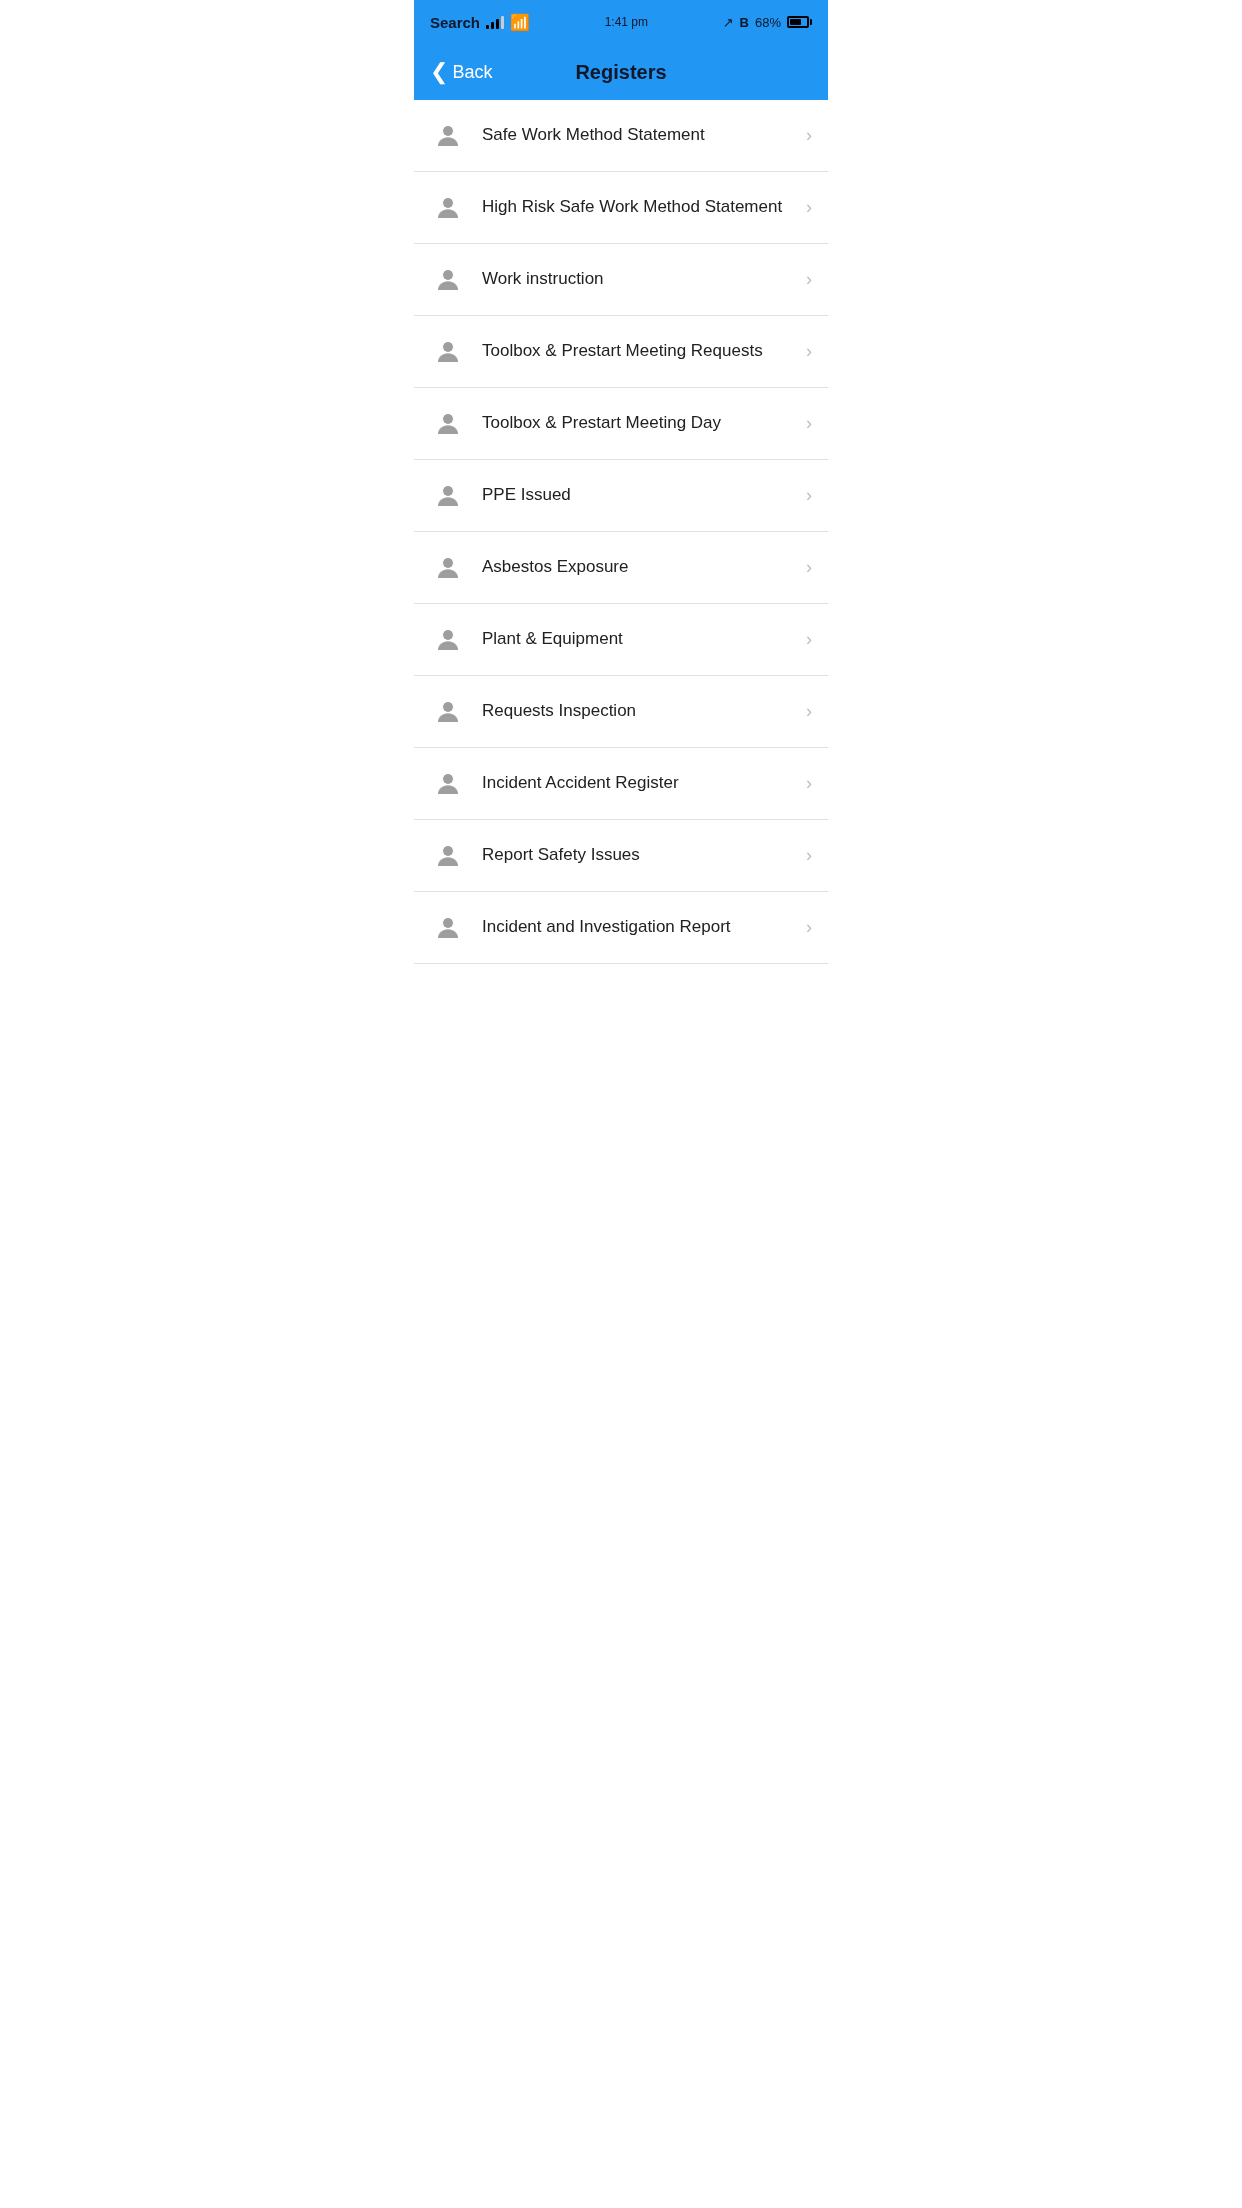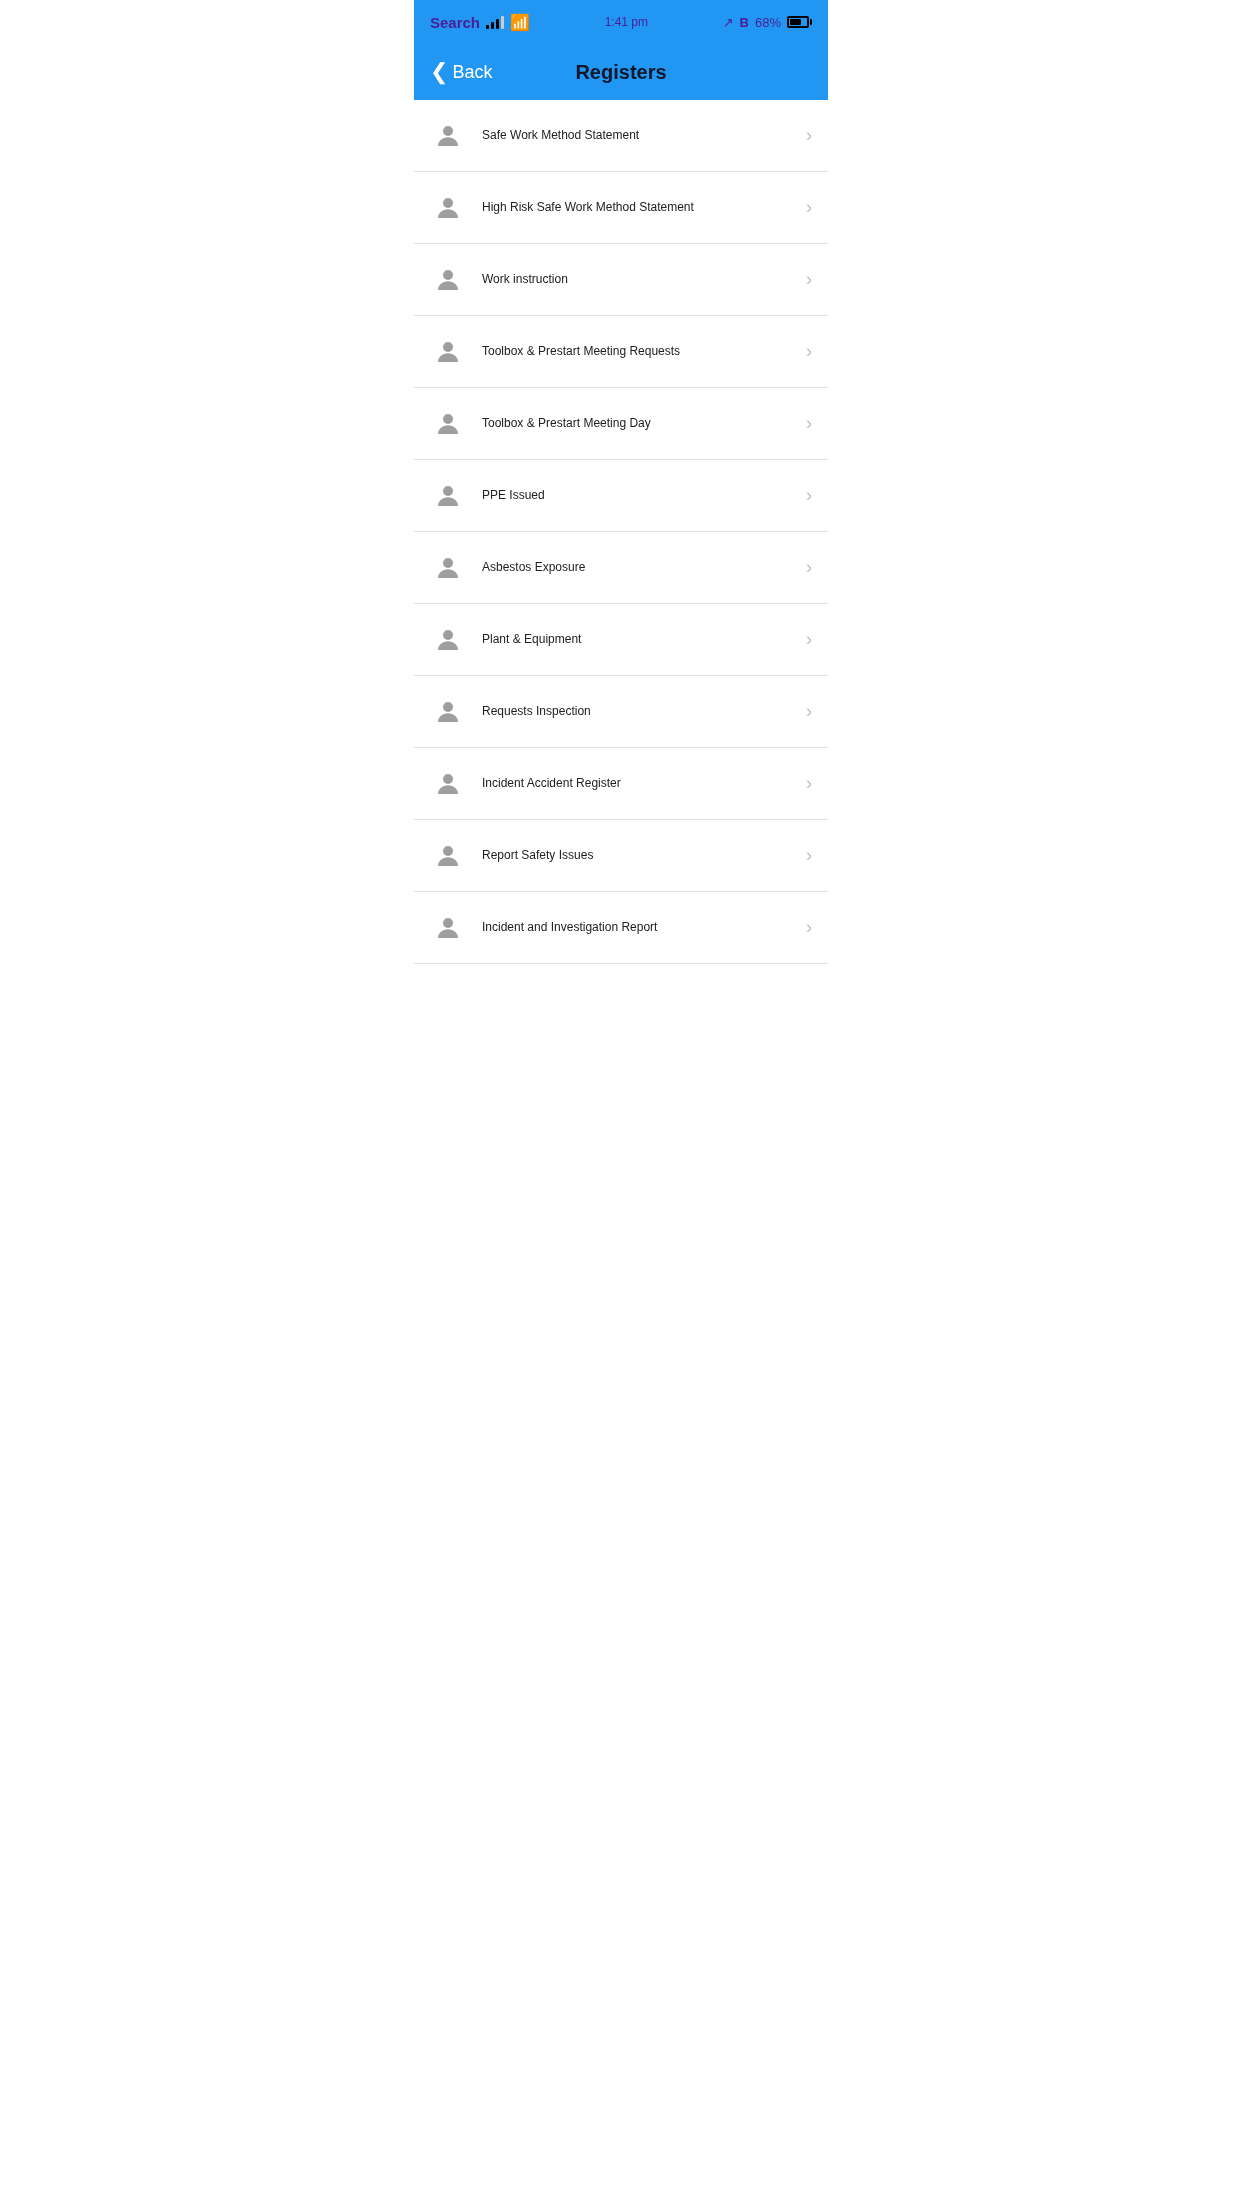--- a/index.html
+++ b/index.html
@@ -19,21 +19,21 @@
     }
 
     
     .status-bar {
       background: #2196F3;
       height: 44px;
       display: flex;
       align-items: center;
       justify-content: space-between;
       padding: 0 16px;
-      color: #4c1d95;
+      color: #0f172a;
       font-size: 14px;
       font-weight: 500;
     }
 
     .status-bar-left {
       display: flex;
       align-items: center;
       gap: 6px;
       font-size: 15px;
       font-weight: 600;
@@ -131,21 +131,21 @@
 
     
     .person-icon {
       width: 30px;
       height: 30px;
       color: #9e9e9e;
     }
 
     .list-item-label {
       flex: 1;
-      font-size: 12px;
+      font-size: 17px;
       color: #212121;
       font-weight: 400;
       line-height: 1.3;
     }
 
     .list-item-chevron {
       color: #bdbdbd;
       font-size: 18px;
       font-weight: 300;
       flex-shrink: 0;

